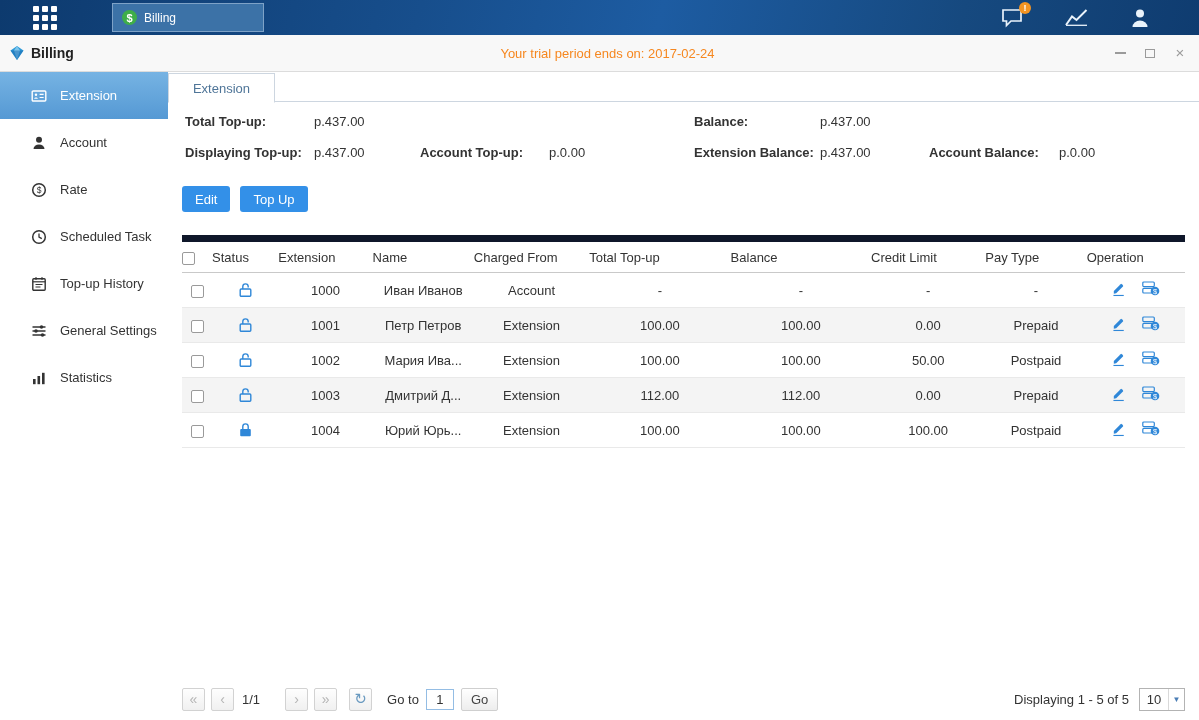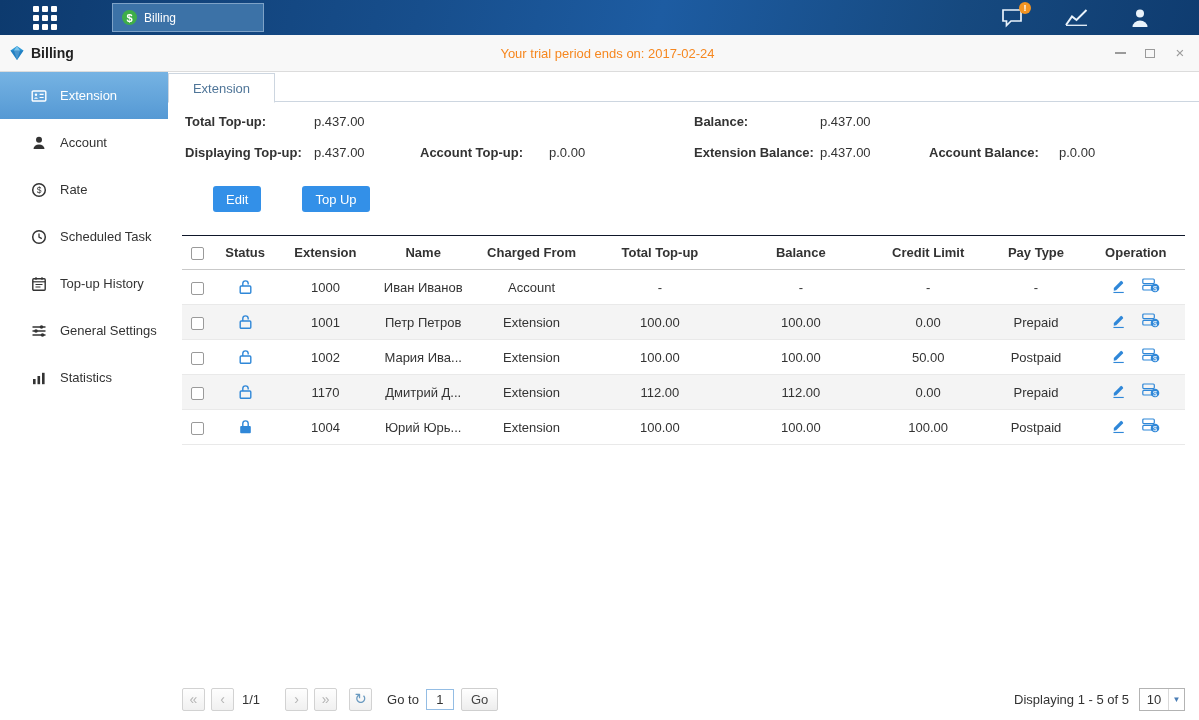--- a/index.html
+++ b/index.html
@@ -50,25 +50,25 @@
     border:1px solid #cdd6e0; border-bottom:1px solid #fff; display:flex; align-items:center;
     justify-content:center; color:#4f7598; font-size:13px; cursor:pointer; }
   .content { padding:0 14px; }
 
   .summary { position:relative; height:64px; margin-top:8px; font-size:13px; }
   .summary .lbl { position:absolute; font-weight:bold; white-space:nowrap; }
   .summary .val { position:absolute; white-space:nowrap; }
 
   .toolbar { display:flex; gap:10px; margin-top:12px; }
   .btn-blue { height:26px; padding:0 13px; background:#3390e8; color:#fff; border:none; border-radius:3px;
-    font-size:13px; font-family:inherit; cursor:pointer;margin-left:31px; }
+    font-size:13px; font-family:inherit; cursor:pointer; }
 
   .grid { width:100%; border-collapse:collapse; table-layout:fixed; margin-top:23px; font-size:13px; }
-  .grid th { height:34px; font-weight:bold; color:#333; text-align:center;
-    border-top:1px solid #0f172a; border-bottom:1px solid #c9c9c9; white-space:nowrap; overflow:hidden; }
+  .grid th { height:34px; font-weight:normal; color:#333; text-align:left;
+    border-top:7px solid #0f172a; border-bottom:1px solid #c9c9c9; white-space:nowrap; overflow:hidden; }
   .grid td { height:35px; text-align:center; border-bottom:1px solid #e9e9e9; color:#333;
     white-space:nowrap; overflow:hidden; }
   .grid tbody tr:nth-child(even) { background:#f4f4f4; }
   .cbx { display:inline-block; width:13px; height:13px; border:1px solid #9a9a9a; border-radius:2px; background:#fff;
     vertical-align:middle; cursor:pointer; }
   .status-icon svg { vertical-align:middle; }
   .status-icon .lock-closed { display:none; }
   .status-icon.locked .lock-closed { display:inline; }
   .op-icons { display:inline-flex; align-items:center; gap:16px; }
   .op-icons svg { cursor:pointer; vertical-align:middle; }
@@ -383,21 +383,21 @@
             <td><span class="cbx"></span></td>
             <td>
               <span class="status-icon unlocked">
                 <svg class="lock-open" width="15" height="16" viewBox="0 0 15 16">
                     <rect x="2.2" y="7" width="10.6" height="7.2" rx="1" fill="none" stroke="#2f87d8" stroke-width="1.4"></rect>
                     <path d="M4.8 7 V4.6 a2.7 2.7 0 0 1 5.4 0 V5.6" fill="none" stroke="#2f87d8" stroke-width="1.4"></path>
                   </svg>
                 
               </span>
             </td>
-            <td>1170</td>
+            <td>1003</td>
             <td>Дмитрий Д...</td>
             <td>Extension</td>
             <td>112.00</td>
             <td>112.00</td>
             <td>0.00</td>
             <td>Prepaid</td>
             <td>
               <span class="op-icons">
                 <svg width="15" height="16" viewBox="0 0 16 17">
                     <path d="M3 10.5 L10.2 3.3 a1 1 0 0 1 1.4 0 l1.1 1.1 a1 1 0 0 1 0 1.4 L5.5 13 L3 13.6 Z" fill="#2f87d8"></path>

